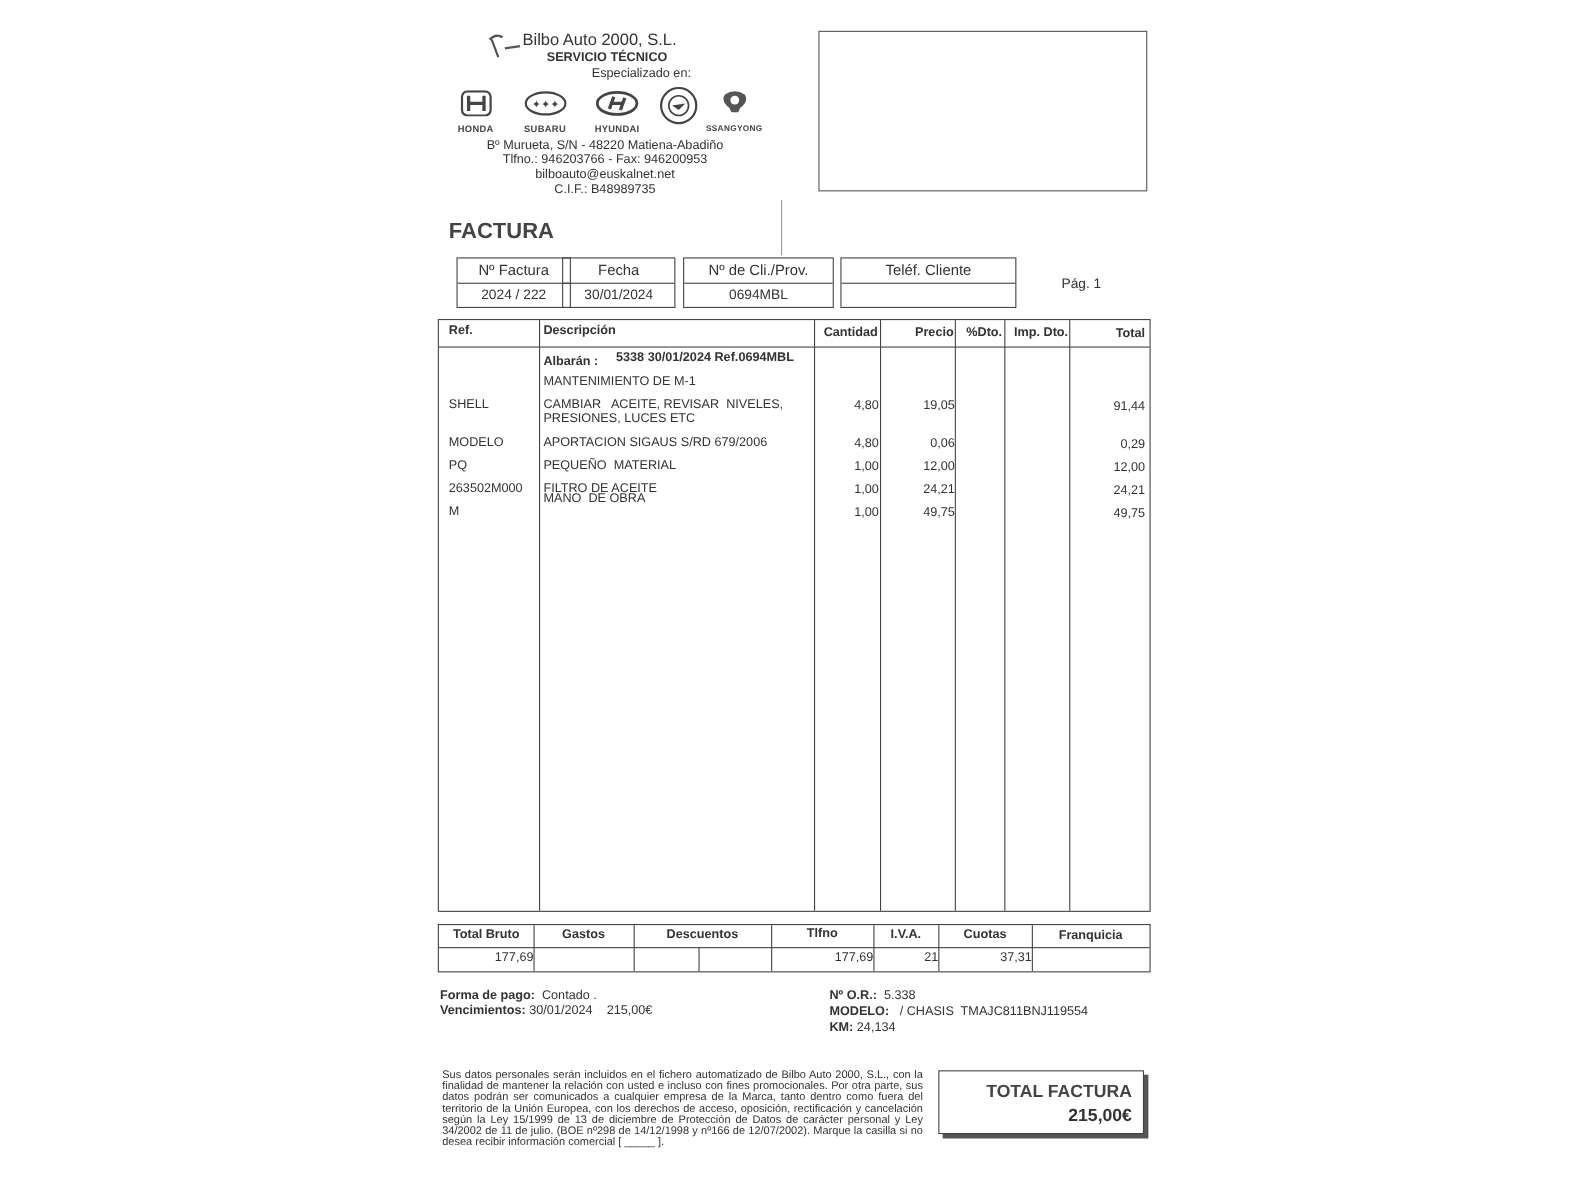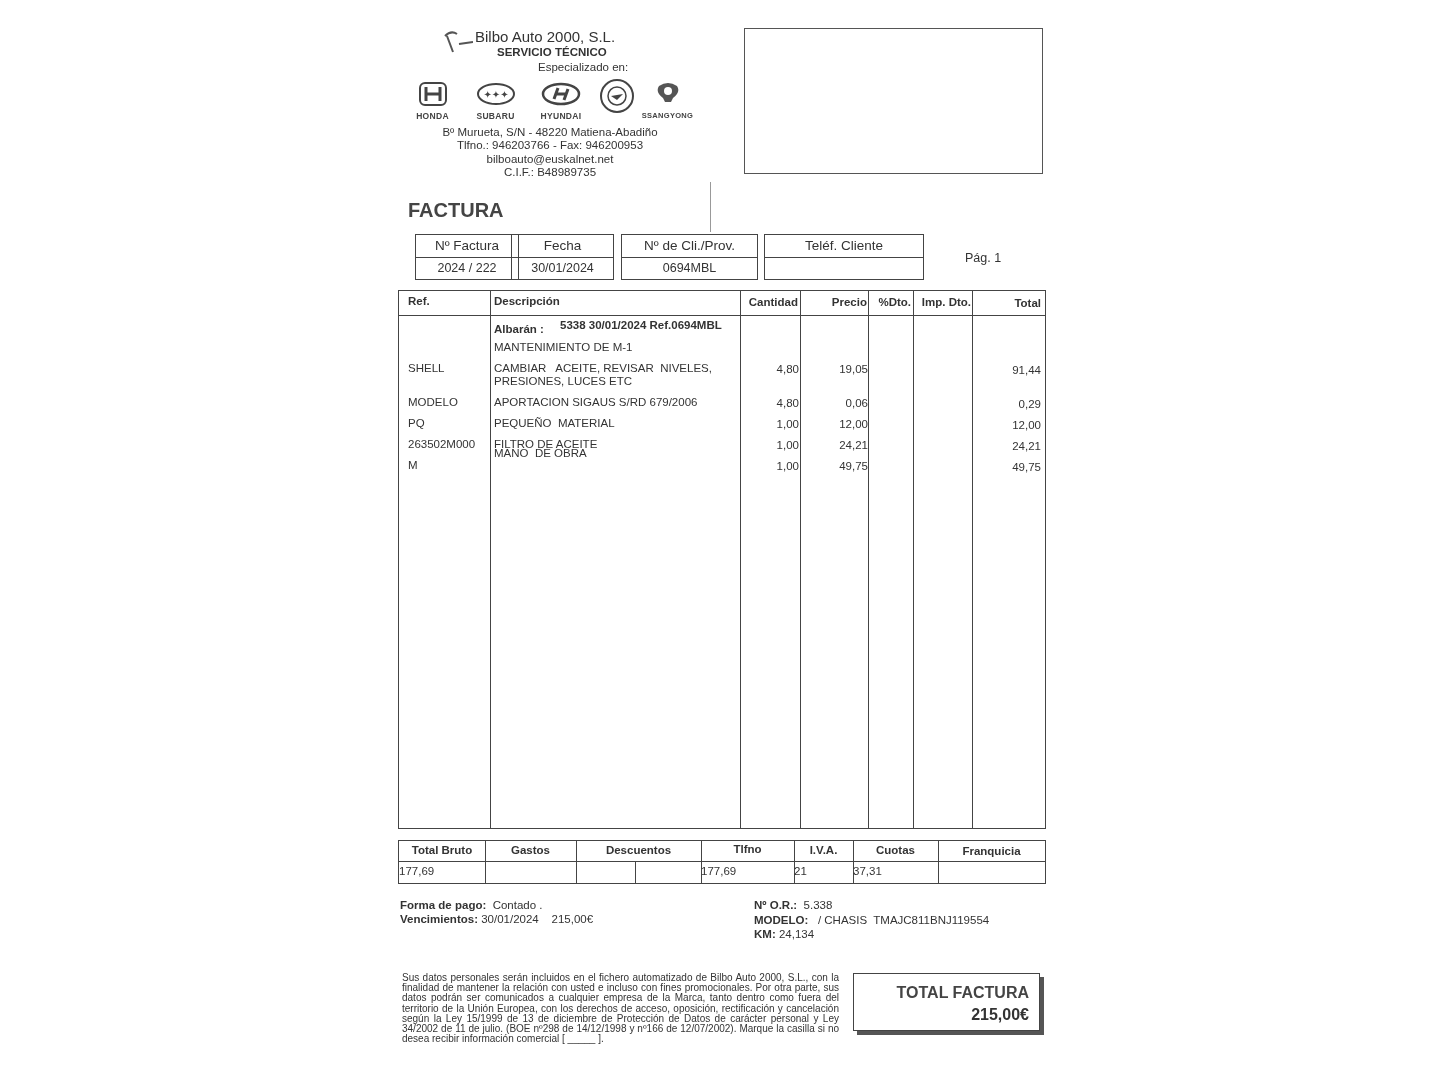--- a/index.html
+++ b/index.html
@@ -21,21 +21,21 @@
   .pag { left:965px; top:251px; font-size:12.5px; color:#333; }
   .lines { left:398px; top:290px; width:646px; height:537px; border:1.5px solid #444; }
   .colline { position:absolute; top:0; bottom:0; border-left:1.5px solid #444; }
   .hrow { position:absolute; left:0; right:0; top:24px; border-top:1.5px solid #444; }
   .th { position:absolute; top:4px; font-size:11.5px; font-weight:bold; color:#333; }
   .cell { position:absolute; font-size:11.5px; color:#333; line-height:13px; }
   .r { text-align:right; }
   .totals { left:398px; top:840px; width:646px; height:42px; border:1.5px solid #444; }
   .totals .hline { position:absolute; left:0; right:0; top:20px; border-top:1.5px solid #444; }
   .totals .th2 { position:absolute; top:3px; font-size:11.5px; font-weight:bold; color:#333; text-align:center; }
-  .totals .td2 { position:absolute; top:24px; font-size:11.5px; color:#333; text-align:left; }
+  .totals .td2 { position:absolute; top:24px; font-size:11.5px; color:#333; text-align:right; }
   .pay { left:400px; top:898px; font-size:11.5px; line-height:14px; color:#333; }
   .or { left:754px; top:898px; font-size:11.5px; line-height:14.5px; color:#333; }
   b { color:#333; }
   .legal { left:402px; top:973px; width:437px; font-size:10px; line-height:10.2px; text-align:justify; color:#333; }
   .total-box { left:853px; top:973px; width:185px; height:56px; border:1.5px solid #444;
                box-shadow:4px 4px 0 #555; text-align:right; padding-right:0; }
   .total-box .t1 { position:absolute; right:10px; top:10px; font-size:16px; font-weight:bold; color:#444; }
   .total-box .t2 { position:absolute; right:10px; top:32px; font-size:16px; font-weight:bold; color:#333; }
   .scan-mark { position:absolute; background:#999; }
 </style>

